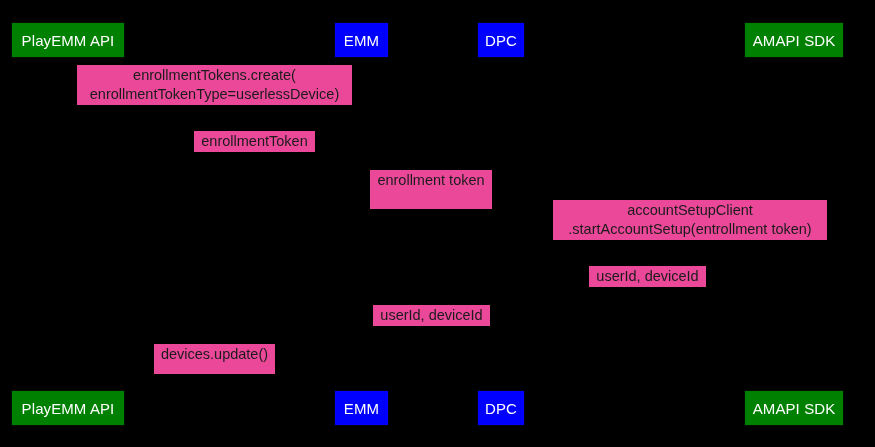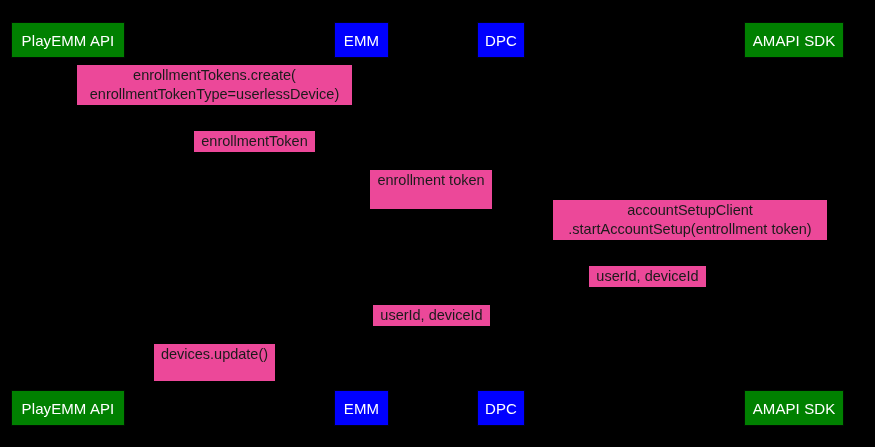--- a/index.html
+++ b/index.html
@@ -109,21 +109,21 @@
   <div class="arrow-line" style="left:509px; top:292px; width:285px;"></div>
   <div class="arrow-head left" style="left:501px; top:288px;"></div>
   <div class="msg-label" style="left:589px; top:266px; width:117px; height:21px;">userId, deviceId</div>
 
   <div class="arrow-line" style="left:369px; top:331px; width:132px;"></div>
   <div class="arrow-head left" style="left:361px; top:327px;"></div>
   <div class="msg-label" style="left:373px; top:305px; width:117px; height:21px;">userId, deviceId</div>
 
   <div class="arrow-line" style="left:76px; top:370px; width:285px;"></div>
   <div class="arrow-head left" style="left:68px; top:366px;"></div>
-  <div class="msg-label" style="left:154px; top:344px; width:121px; height:37px;">devices.update()</div>
+  <div class="msg-label" style="left:154px; top:344px; width:121px; height:30px;">devices.update()</div>
 
   <div class="participant" style="left:11px; top:390px; width:114px; height:36px; background:#008000;">
     <span>PlayEMM API</span>
   </div>
   <div class="participant" style="left:334px; top:390px; width:55px; height:36px; background:#0000ff;">
     <span>EMM</span>
   </div>
   <div class="participant" style="left:477px; top:390px; width:48px; height:36px; background:#0000ff;">
     <span>DPC</span>
   </div>

